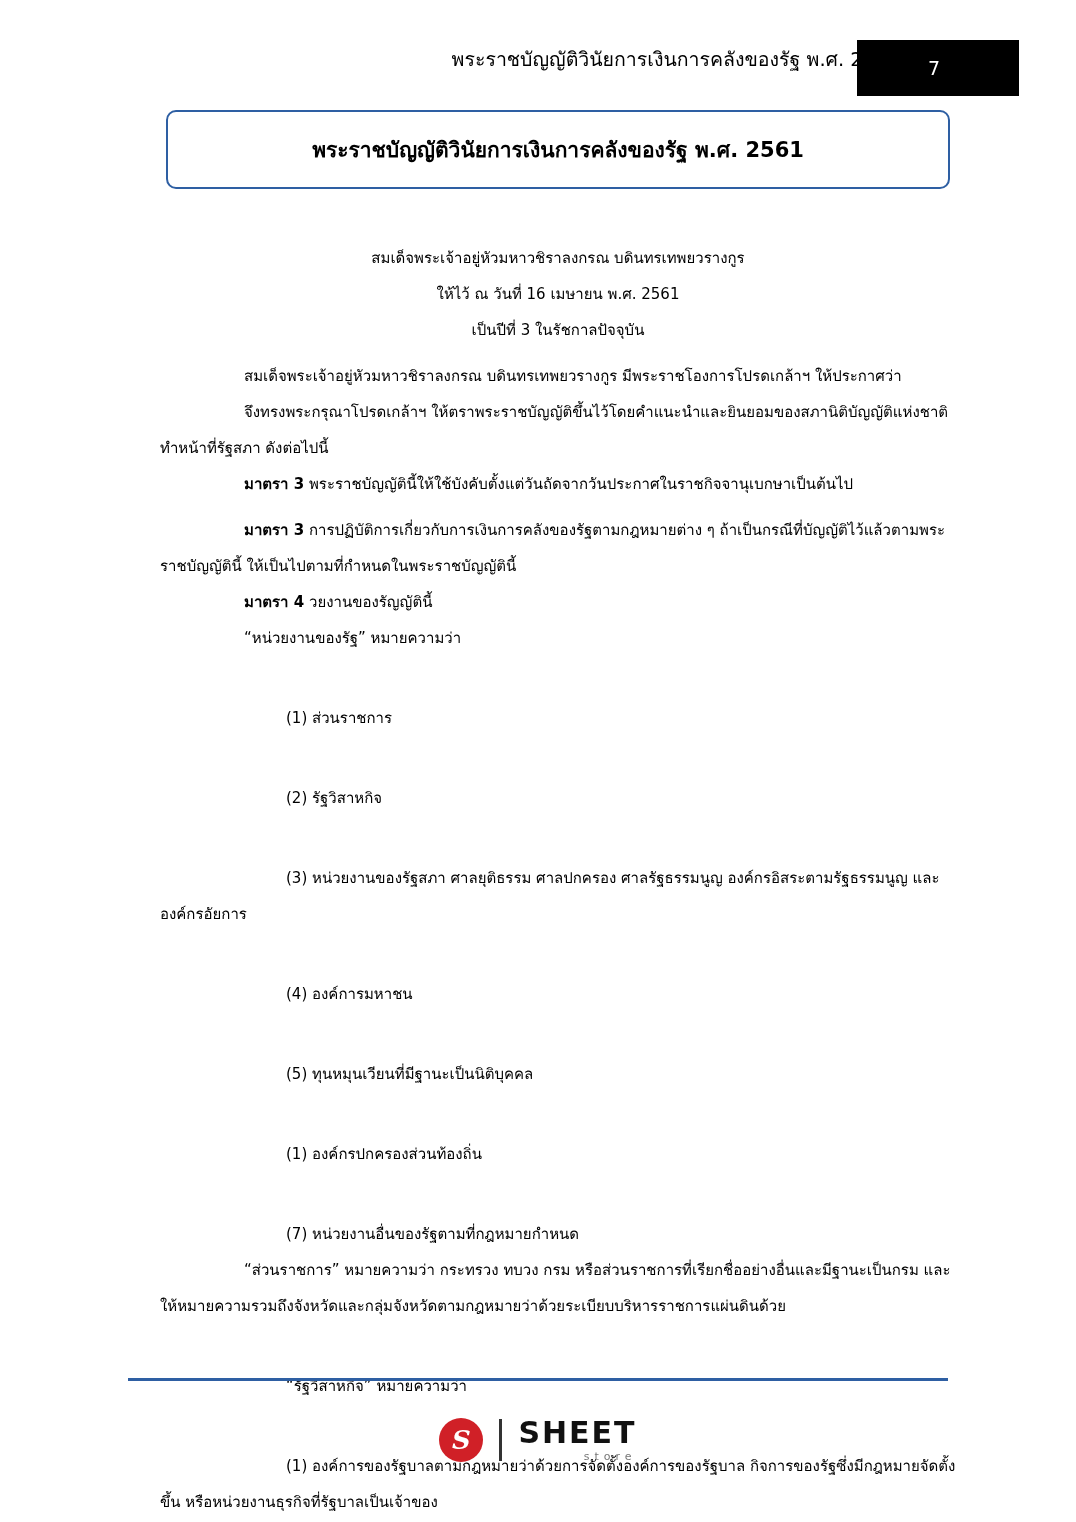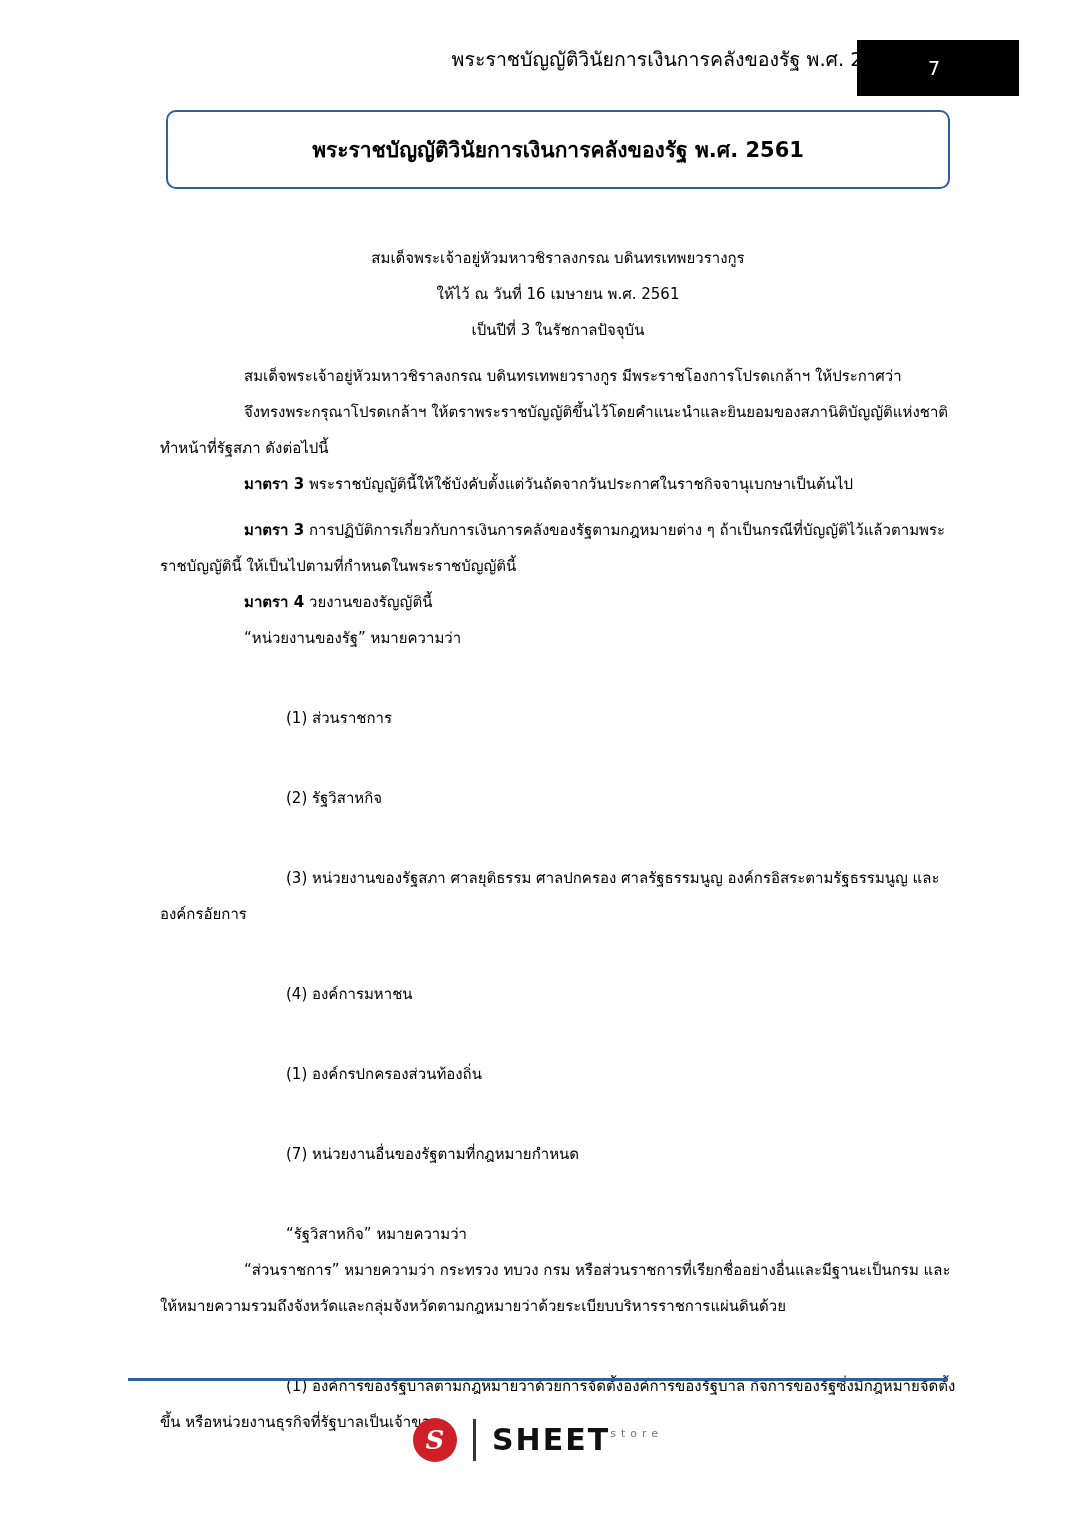--- a/index.html
+++ b/index.html
@@ -135,21 +135,21 @@
     font-family: "DejaVu Serif", "Liberation Serif", serif;
   }
   .logo-divider {
     width: 3px;
     height: 42px;
     background: #333333;
     margin: 0 6px;
   }
   .logo-words {
     display: flex;
-    flex-direction: row;
+    flex-direction: column;
     justify-content: center;
     line-height: 1;
   }
   .logo-sheet {
     font-size: 30px;
     font-weight: bold;
     letter-spacing: 2px;
     color: #111111;
     font-family: "DejaVu Sans", "Liberation Sans", sans-serif;
   }
@@ -205,26 +205,27 @@
       <span class="bold">มาตรา 4</span>
       <span>วยงานของรัญญัตินี้</span>
     </p>
 
     <p class="p">“หน่วยงานของรัฐ” หมายความว่า</p>
 
     <p class="p deep">(1) ส่วนราชการ</p>
     <p class="p deep">(2) รัฐวิสาหกิจ</p>
     <p class="p deep">(3) หน่วยงานของรัฐสภา ศาลยุติธรรม ศาลปกครอง ศาลรัฐธรรมนูญ องค์กรอิสระตามรัฐธรรมนูญ และองค์กรอัยการ</p>
     <p class="p deep">(4) องค์การมหาชน</p>
+    <p class="p deep">(5) ทุนหมุนเวียนที่มีฐานะเป็นนิติบุคคล</p>
     <p class="p deep">(1) องค์กรปกครองส่วนท้องถิ่น</p>
     <p class="p deep">(7) หน่วยงานอื่นของรัฐตามที่กฎหมายกำหนด</p>
 
+    <p class="p">“ส่วนราชการ” หมายความว่า กระทรวง ทบวง กรม หรือส่วนราชการที่เรียกชื่ออย่างอื่นและมีฐานะเป็นกรม และให้หมายความรวมถึงจังหวัดและกลุ่มจังหวัดตามกฎหมายว่าด้วยระเบียบบริหารราชการแผ่นดินด้วย</p>
+
     <p class="p deep">“รัฐวิสาหกิจ” หมายความว่า</p>
-
-    <p class="p">“ส่วนราชการ” หมายความว่า กระทรวง ทบวง กรม หรือส่วนราชการที่เรียกชื่ออย่างอื่นและมีฐานะเป็นกรม และให้หมายความรวมถึงจังหวัดและกลุ่มจังหวัดตามกฎหมายว่าด้วยระเบียบบริหารราชการแผ่นดินด้วย</p>
 
     <p class="p deep">(1) องค์การของรัฐบาลตามกฎหมายว่าด้วยการจัดตั้งองค์การของรัฐบาล กิจการของรัฐซึ่งมีกฎหมายจัดตั้งขึ้น หรือหน่วยงานธุรกิจที่รัฐบาลเป็นเจ้าของ</p>
 
   </div>
 
   <div class="footer-rule"></div>
   <div class="footer-logo">
     <div class="logo-mark">S</div>
     <div class="logo-divider"></div>
     <div class="logo-words">

